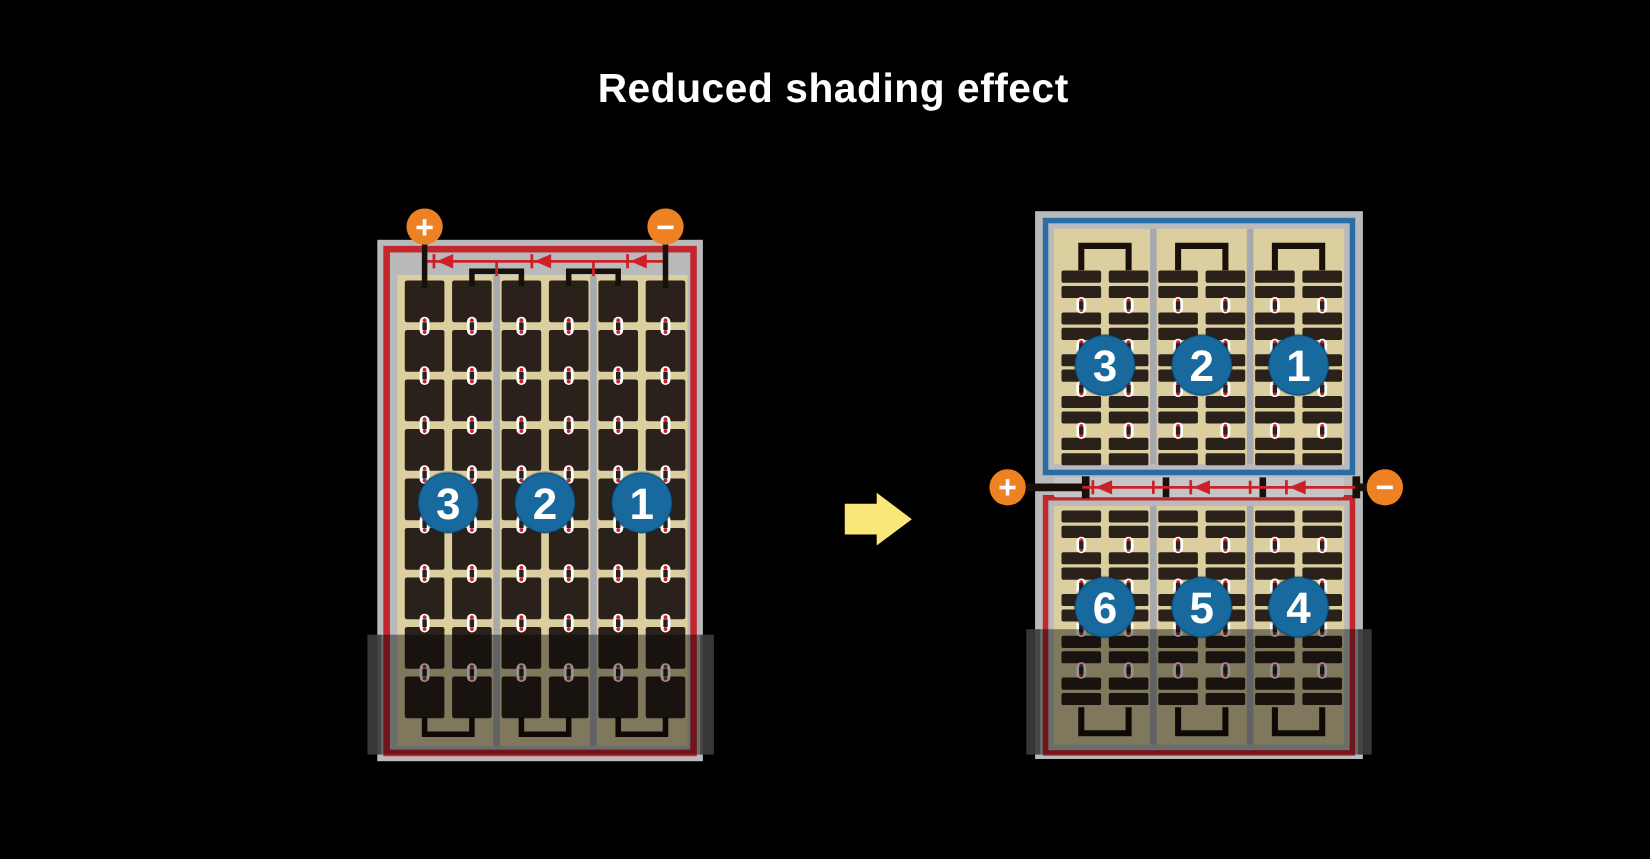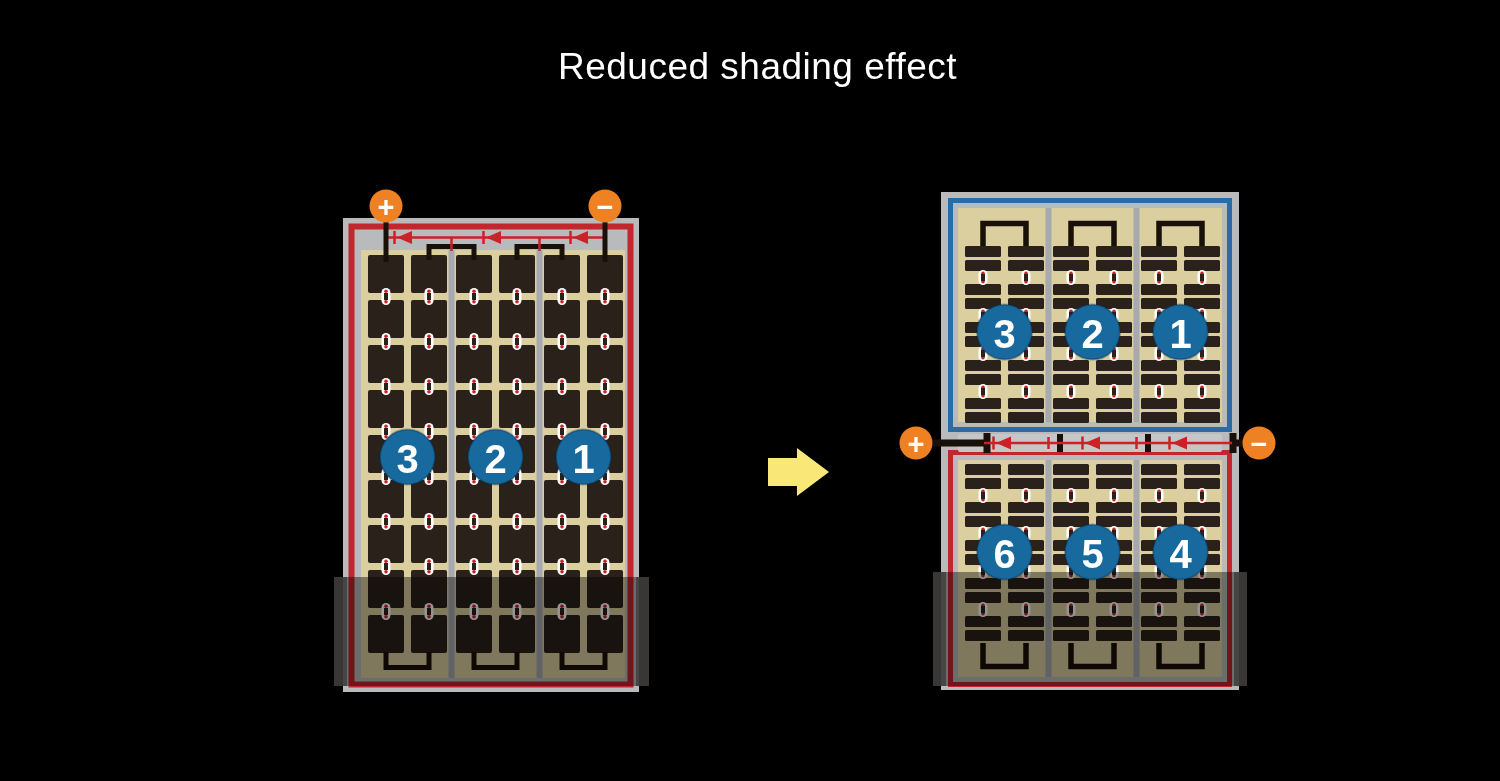--- a/index.html
+++ b/index.html
@@ -1,23 +1,23 @@
 <!DOCTYPE html>
 <html><head>
 <meta charset="utf-8">
 <style>
   html,body{margin:0;padding:0;background:#000;}
   body{
     width:1500px;height:781px;position:relative;overflow:hidden;
     font-family:"Liberation Sans", sans-serif;
   }
   .diagram-title{
-    position:absolute;top:46px;left:0;right:0;
+    position:absolute;top:60px;left:0;right:0;
     text-align:center;color:#fff;
-    font-size:37px;font-weight:400;letter-spacing:.5px;padding-left:15px;
+    font-size:37px;font-weight:700;letter-spacing:.5px;padding-left:15px;
   }
   #diagram{position:absolute;left:0;top:0;}
   text{font-family:"Liberation Sans", sans-serif;}
 </style>
 </head>
 <body>
 
 <div class="diagram-title">Reduced shading effect</div>
 
 <svg id="diagram" width="1500" height="781" viewBox="0 0 1500 781">

